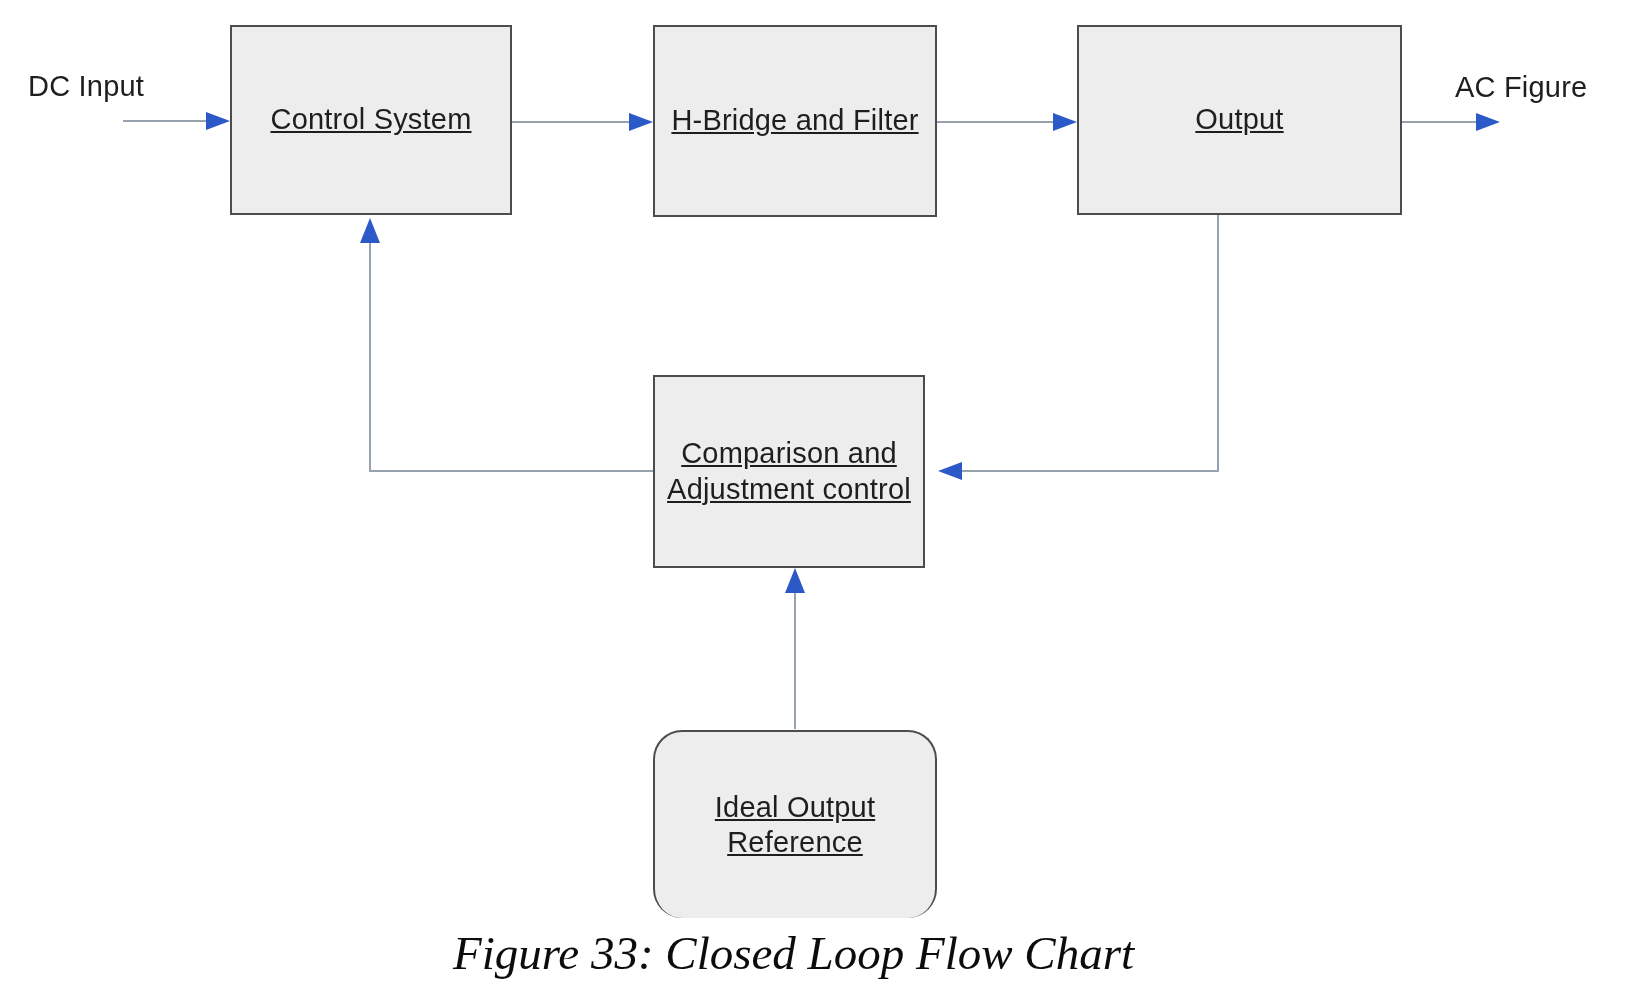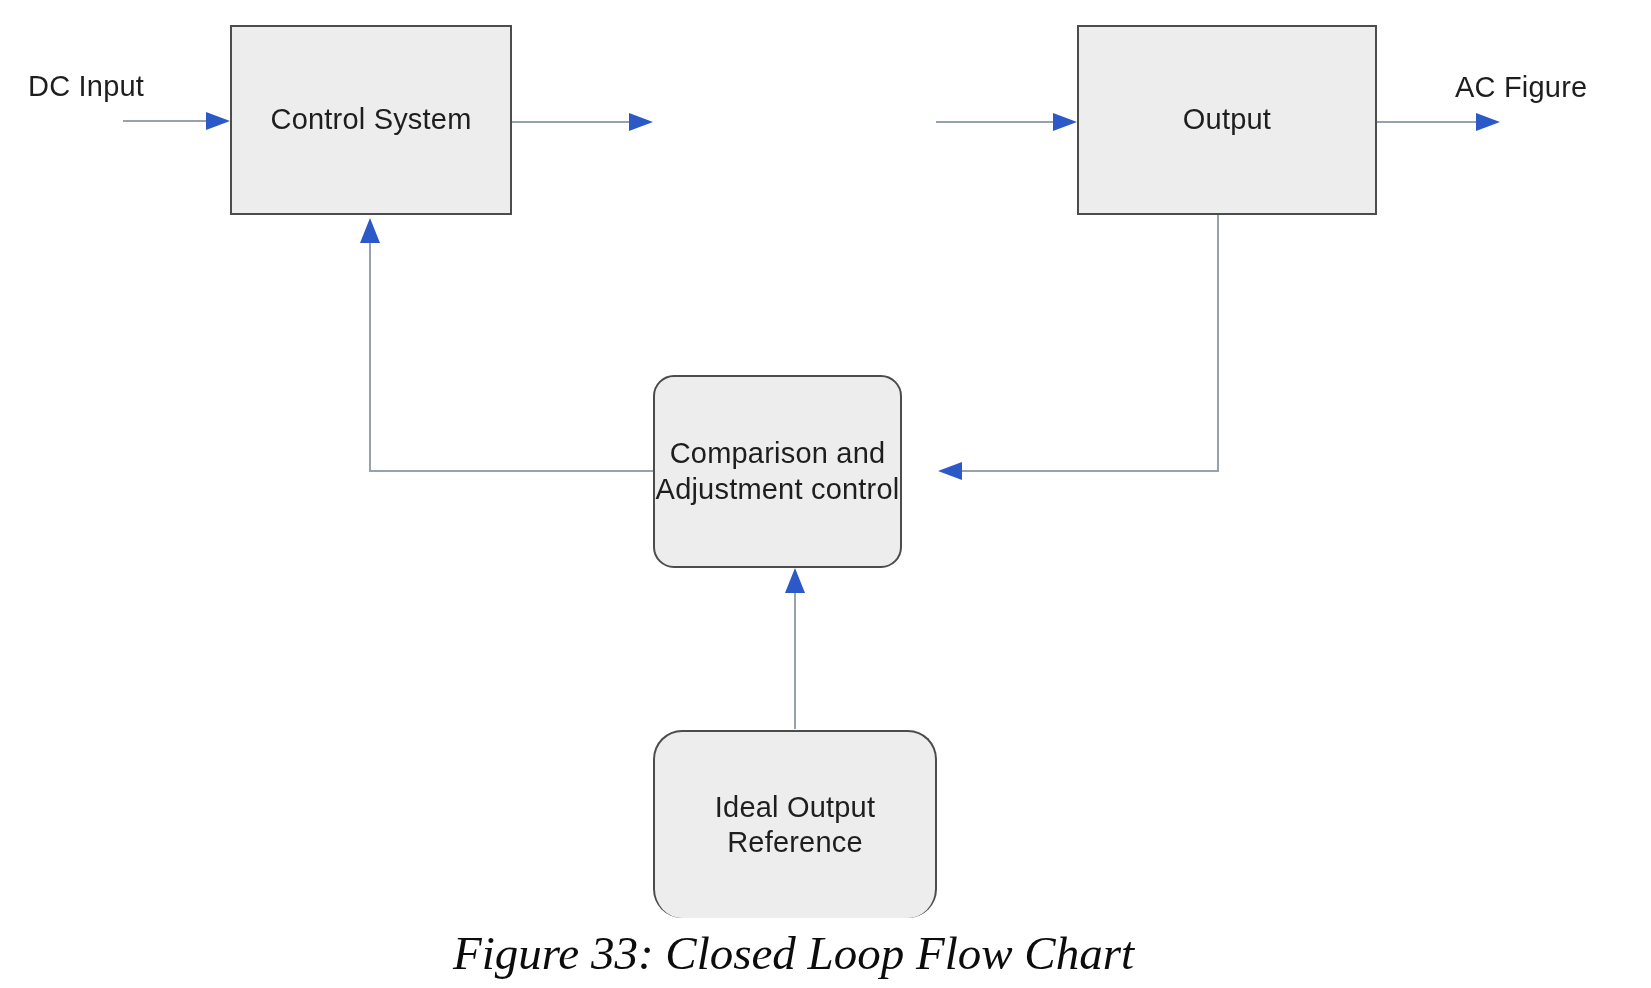--- a/index.html
+++ b/index.html
@@ -30,25 +30,26 @@
     border:2px solid var(--box_border);
     display:flex;
     align-items:center;
     justify-content:center;
     text-align:center;
     font-size:29px;
     line-height:1.22;
     color:var(--text);
     white-space:pre-line;
     letter-spacing:0.2px;
+    text-decoration:underline;
   }
   .node.control{left:230px;top:25px;width:282px;height:190px;}
   .node.hbridge{left:653px;top:25px;width:284px;height:192px;}
-  .node.output{left:1077px;top:25px;width:300px;height:190px;}
-  .node.comparison{left:653px;top:375px;width:249px;height:193px;border-radius:21px;}
+  .node.output{left:1077px;top:25px;width:325px;height:190px;}
+  .node.comparison{left:653px;top:375px;width:272px;height:193px;}
   .node.ideal{left:653px;top:730px;width:284px;height:188px;border-bottom:none;border-radius:29px;}
   .io-label{
     position:absolute;
     font-size:29px;
     color:var(--text);
     white-space:nowrap;
     letter-spacing:0.2px;
   }
   .io-label.dc{left:28px;top:70px;}
   .io-label.ac{left:1455px;top:71px;}
@@ -91,20 +92,21 @@
     <polygon points="370,218 360,243 380,243" fill="#2b59c8"></polygon>
 
     <line x1="795" y1="729" x2="795" y2="591" stroke-width="2" stroke="#98a1ae"></line>
     <polygon points="795,568 785,593 805,593" fill="#2b59c8"></polygon>
   </svg>
 
   <div class="io-label dc">DC Input</div>
 
   <div class="node control">Control System</div>
 
+  <div class="node hbridge">H-Bridge and Filter</div>
 
   <div class="node output">Output</div>
 
   <div class="io-label ac">AC Figure</div>
 
   <div class="node comparison">Comparison and
 Adjustment control</div>
 
   <div class="node ideal">Ideal Output
 Reference</div>

